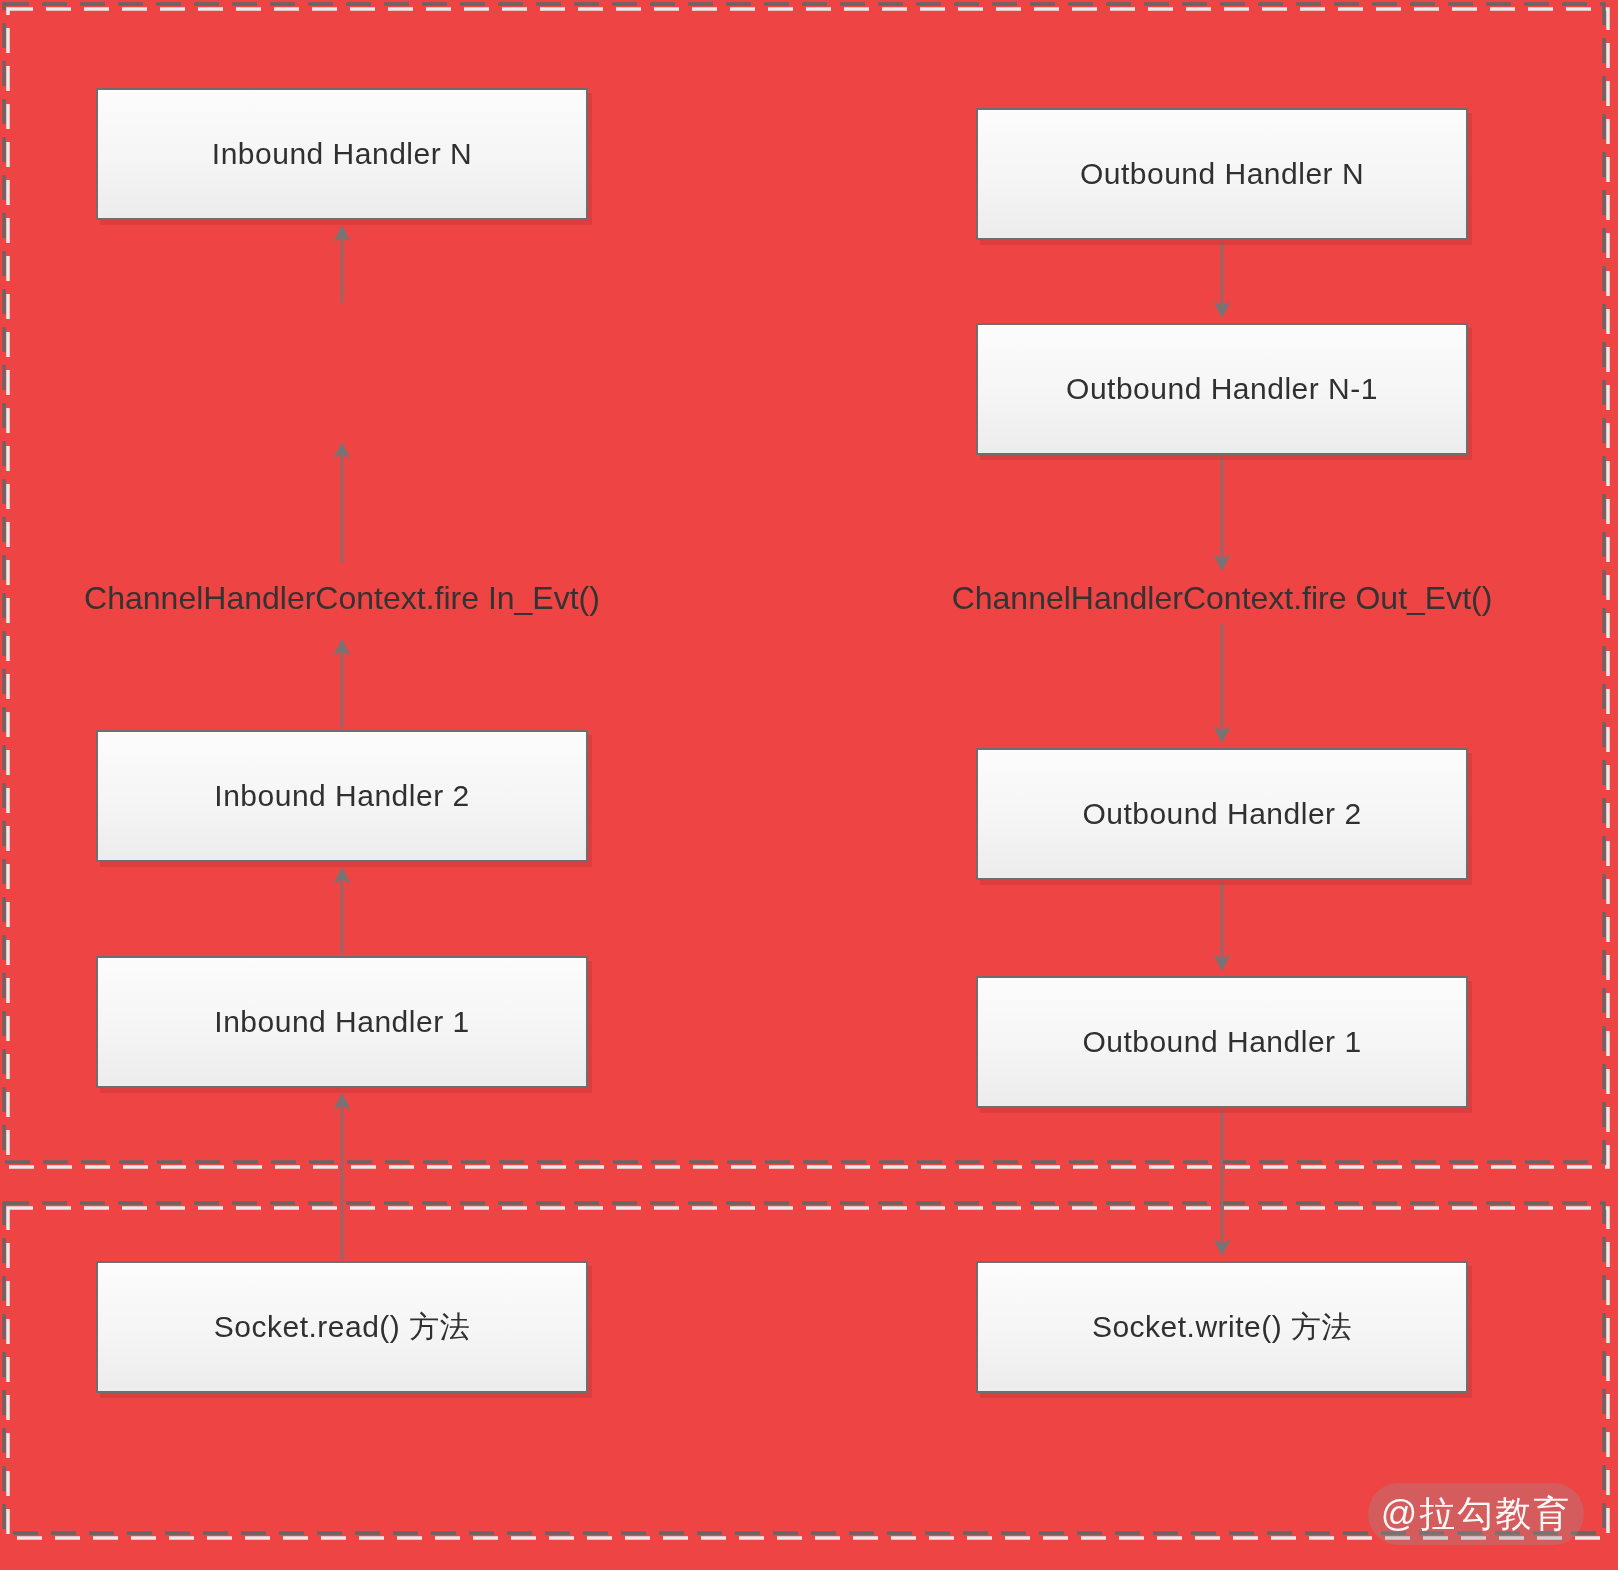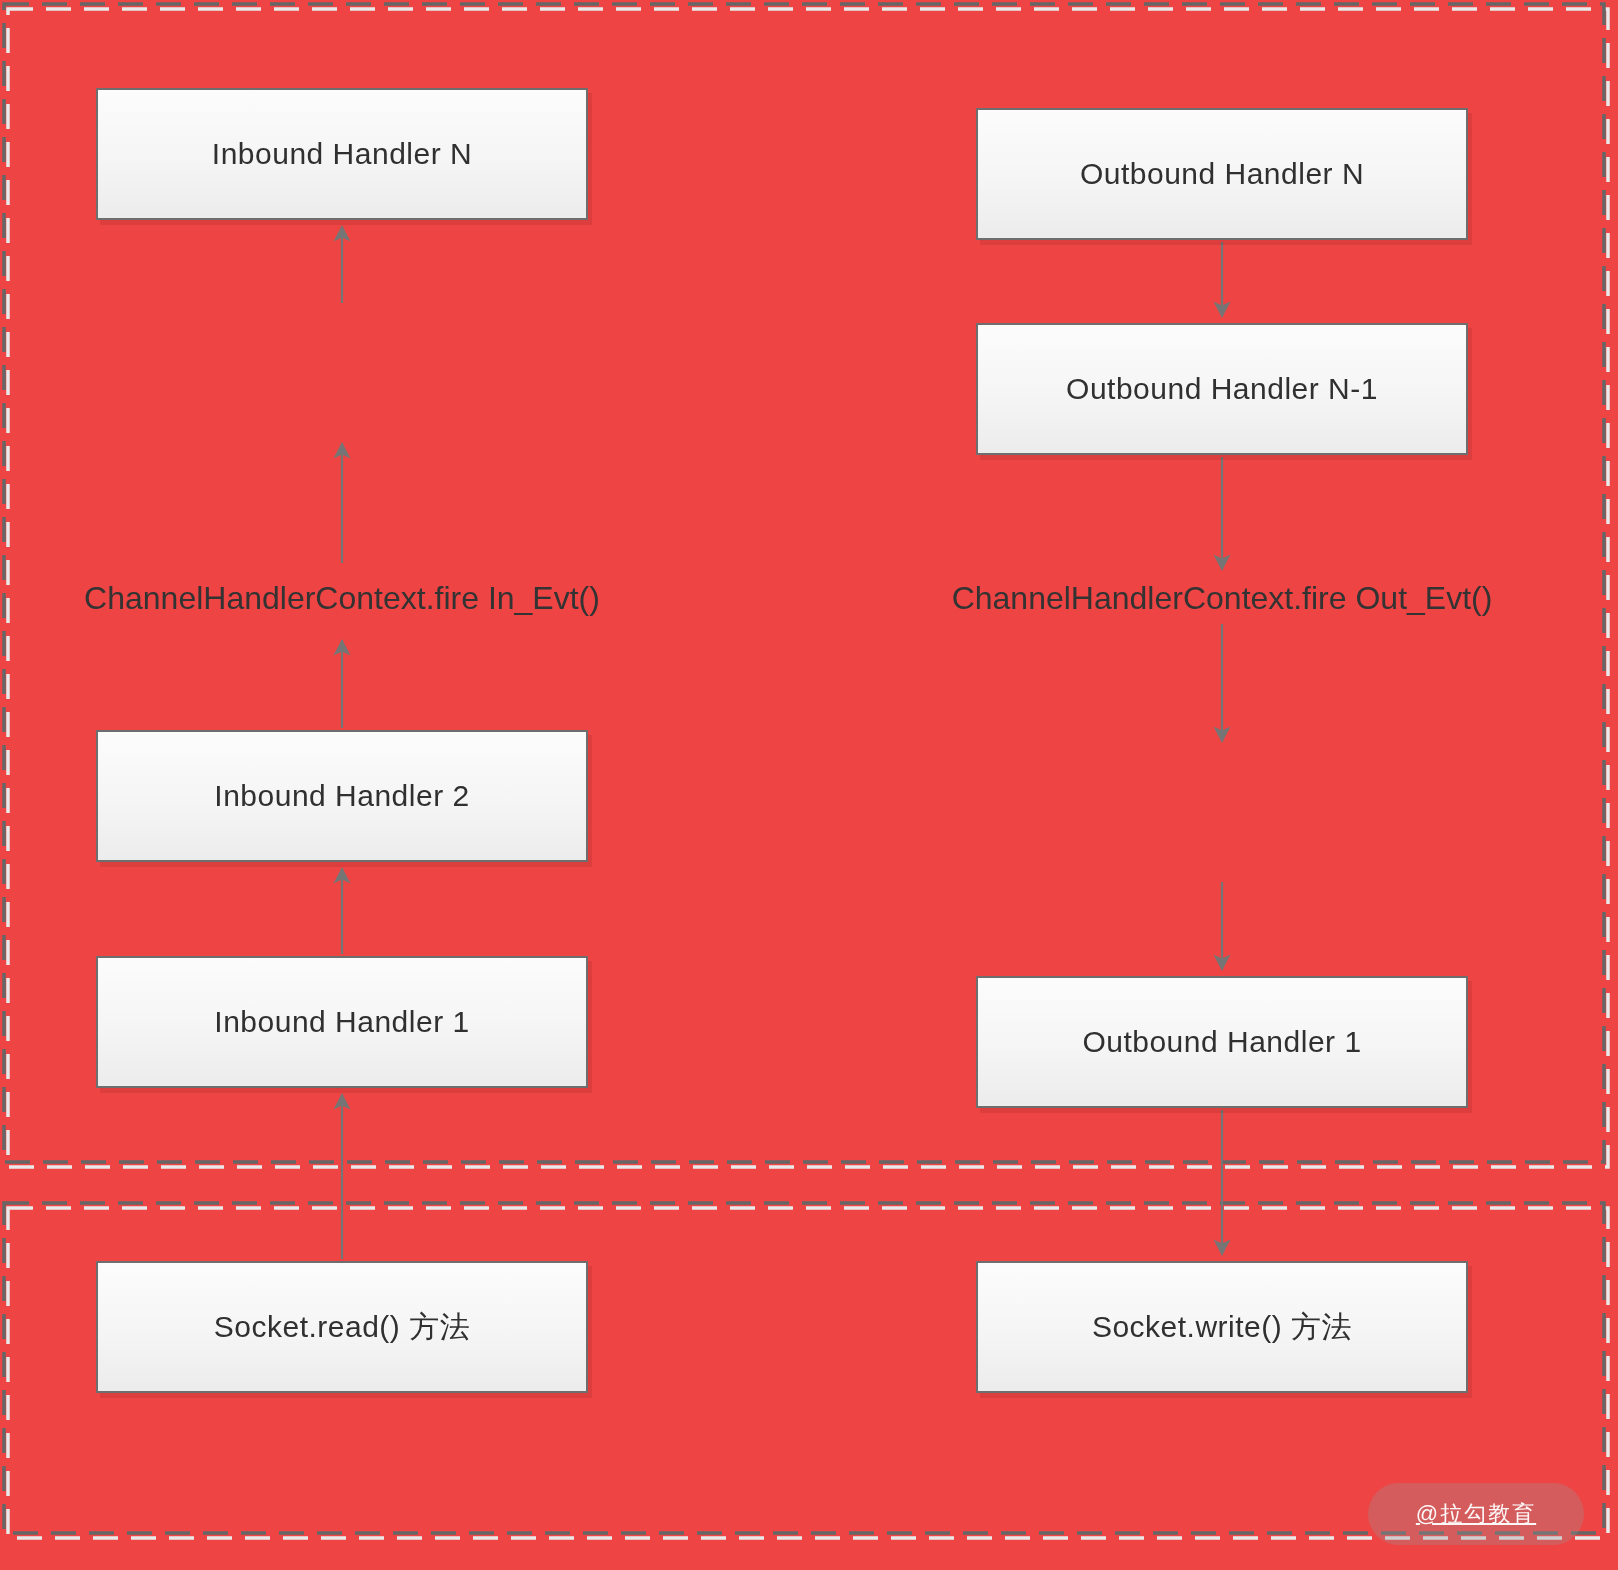--- a/index.html
+++ b/index.html
@@ -39,21 +39,21 @@
     z-index:3;
   }
   #watermark-badge{
     position:absolute;left:1368px;top:1483px;width:216px;height:62px;
     border-radius:31px;
     background:rgba(150,150,150,0.30);
     display:flex;align-items:center;justify-content:center;
     z-index:6;
   }
   #watermark-badge span{
-    font-size:22px;color:rgba(255,255,255,0.95);letter-spacing:2px;text-decoration:underline;
+    font-size:36px;color:rgba(255,255,255,0.95);letter-spacing:2px;
   }
 </style>
 </head>
 <body>
 
 <div id="canvas">
 
   <svg id="connector-layer" width="1618" height="1570" viewBox="0 0 1618 1570">
     <defs>
       <marker id="arrow-head" viewBox="0 0 12 12" refX="10.5" refY="6" markerWidth="8.5" markerHeight="8.5" orient="auto">
@@ -94,20 +94,23 @@
     <span>Socket.read() 方法</span>
   </div>
 
   <div class="node outbound-col" style="top:108px">
     <span>Outbound Handler N</span>
   </div>
   <div class="node outbound-col" style="top:323px">
     <span>Outbound Handler N-1</span>
   </div>
   <div class="fire-label" style="left:962px;top:578px">ChannelHandlerContext.fire Out_Evt()</div>
+  <div class="node outbound-col" style="top:748px">
+    <span>Outbound Handler 2</span>
+  </div>
   <div class="node outbound-col" style="top:976px">
     <span>Outbound Handler 1</span>
   </div>
   <div class="node outbound-col" style="top:1261px">
     <span>Socket.write() 方法</span>
   </div>
 
 
   <div id="watermark-badge">
     <span>@拉勾教育</span>

